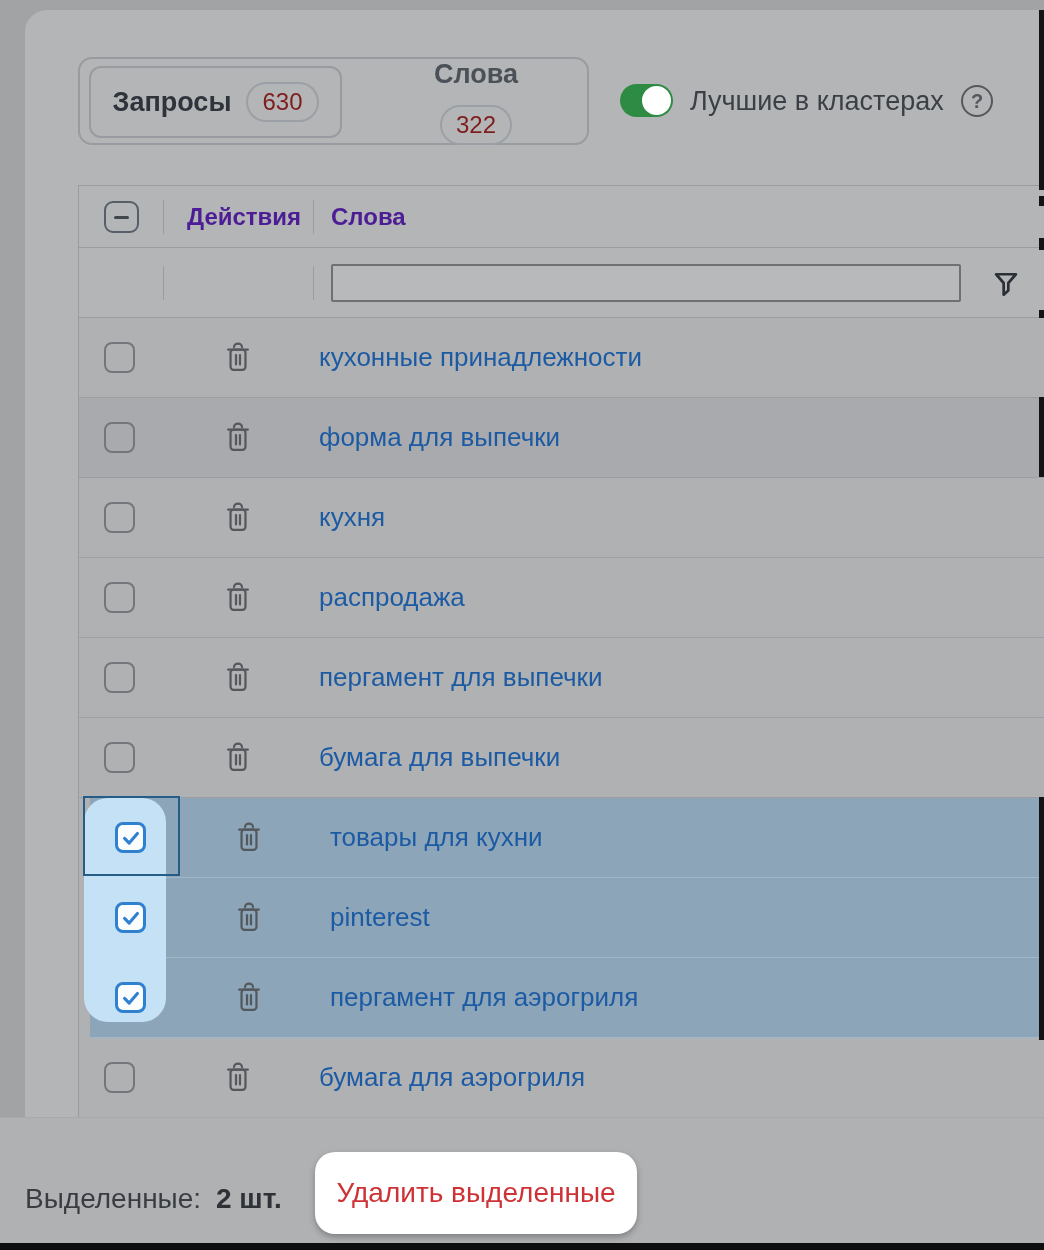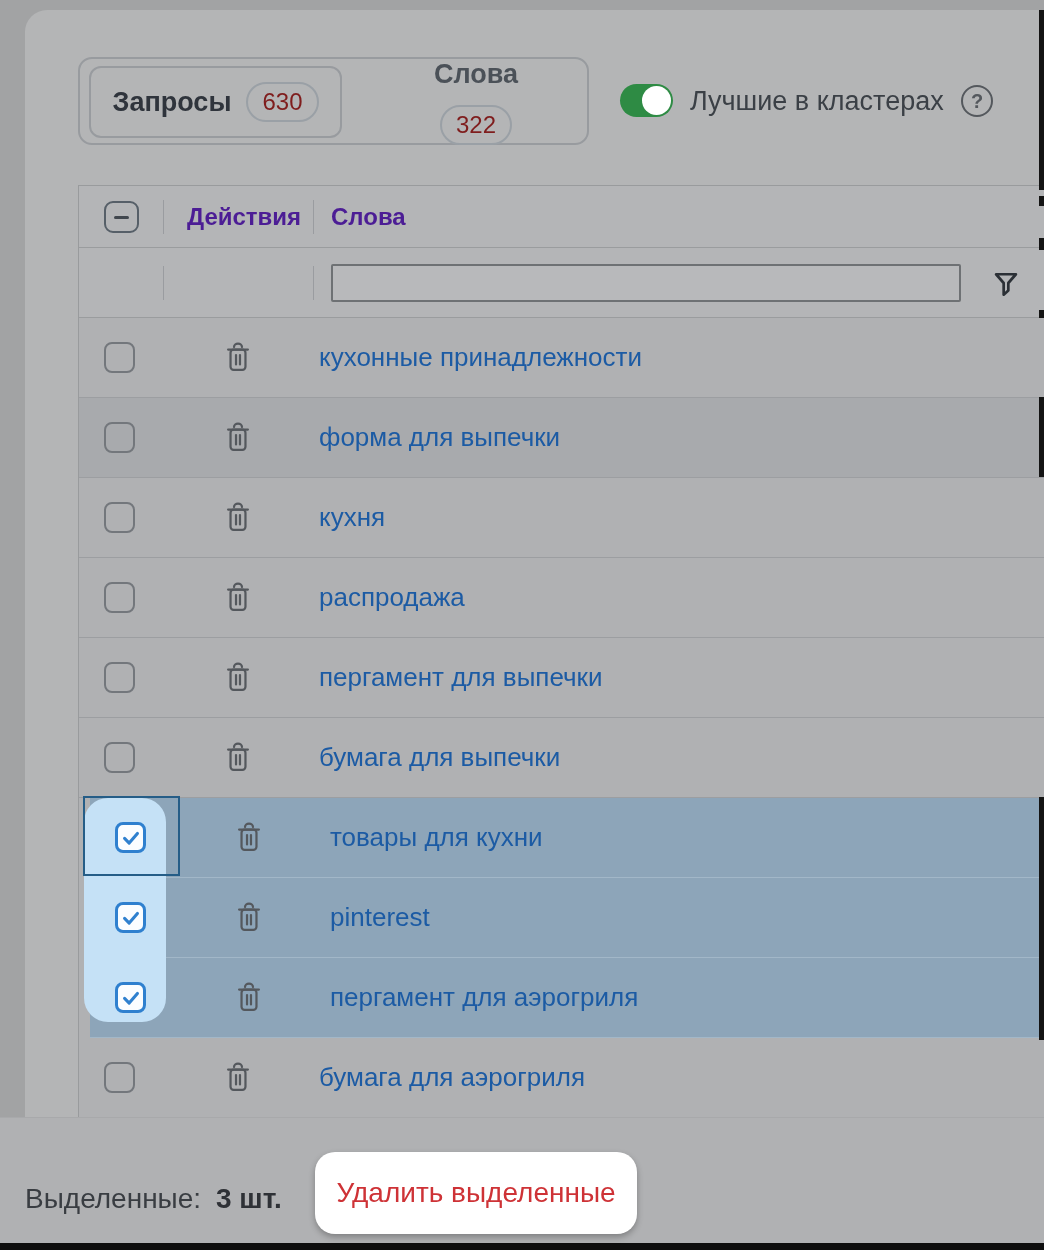--- a/index.html
+++ b/index.html
@@ -299,21 +299,21 @@
     <a class="qlink">бумага для аэрогриля</a>
   </div>
       </div>
   </div>
 
   <div class="sel-pill"></div>
   <div class="focus-box"></div>
 
   <div class="footer"></div>
   <span class="sel-label">Выделенные:</span>
-  <span class="sel-count">3 шт.</span>
+  <span class="sel-count">2 шт.</span>
   <div class="delete-pill">
     <button class="delete-btn">Удалить выделенные</button>
   </div>
 
   <div class="black-bar"></div>
 
   <span class="edge e1"></span>
   <span class="edge e2"></span>
   <span class="edge e3"></span>
   <span class="edge e4"></span>

